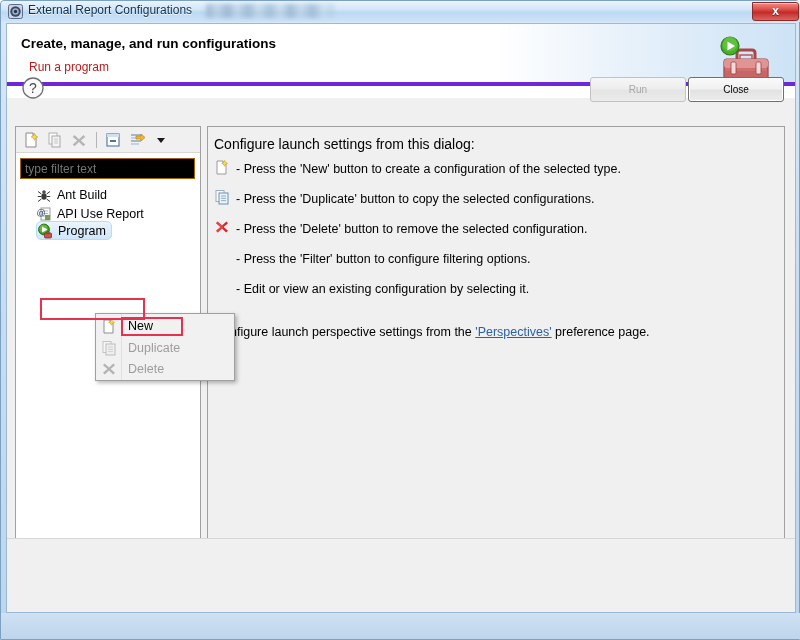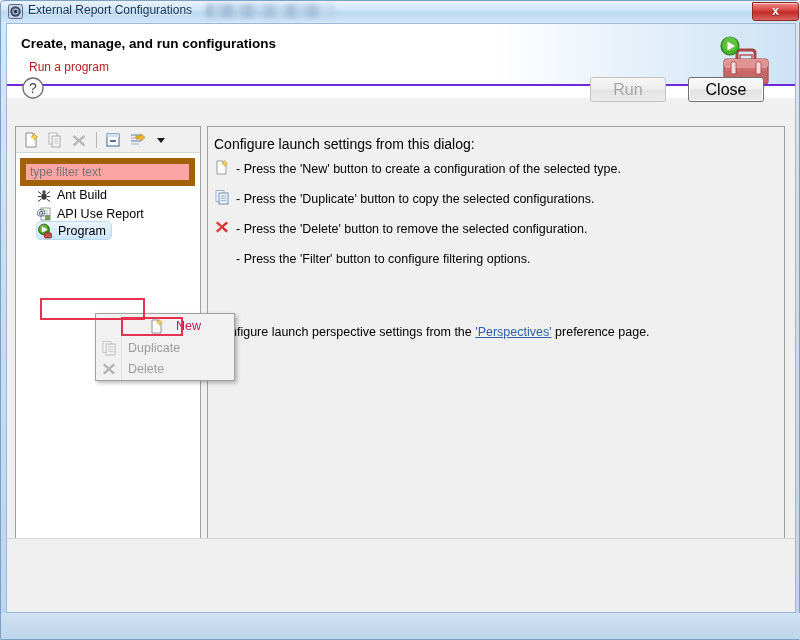--- a/index.html
+++ b/index.html
@@ -74,21 +74,21 @@
     width: 790px; height: 590px;
     background: #ffffff;
     border: 1px solid #9bb8d4;
   }
 
   
   #header {
     position: absolute; left: 0; top: 0;
     width: 788px; height: 62px;
     background: #ffffff;
-    border-bottom: 2px solid #6d28d9;
+    border-bottom: 4px solid #6d28d9;
     overflow: hidden;
     padding-left: 24px;
   }
   #header-gradient {
     position: absolute; right: 0; top: 0;
     width: 300px; height: 73px;
     background: linear-gradient(90deg, rgba(255,255,255,1) 0%, rgba(231,241,250,1) 45%, rgba(205,227,246,1) 100%);
   }
   #header-title {
     position: absolute; left: 14px; top: 12px;
@@ -128,22 +128,22 @@
     width: 18px; height: 18px;
   }
   #tb-sep {
     position: absolute; left: 80px; top: 5px;
     width: 1px; height: 16px;
     background: #b5b5b5;
   }
   #filter-input {
     position: absolute; left: 4px; top: 31px;
     width: 175px; height: 21px;
-    border: 6px solid #a16207;
-    background: #fca5a5;
+    border: 1px solid #a16207;
+    background: #000000;
     font-family: "Liberation Sans", sans-serif;
     font-size: 12px;
     color: #606060;
     padding: 8px 4px;
     outline: none;
   }
   #tree {
     position: absolute; left: 2px; top: 56px;
     width: 180px; height: 372px;
   }
@@ -231,21 +231,21 @@
     width: 136px; height: 22px;
     display: flex; align-items: center;
     font-size: 12.5px;
   }
   .cm-item .cm-icon {
     width: 16px; height: 16px;
     flex: 0 0 16px;
     margin-left: 4px; margin-right: 11px;
     position: relative;
   }
-  .cm-enabled { color: #be185d; padding-left: 48px; }
+  .cm-enabled { color: #000000; }
   .cm-disabled { color: #9d9d9d; }
 
   
   .anno {
     position: absolute;
     border: 2px solid #e8304f;
     z-index: 60;
     pointer-events: none;
   }
   #anno-program { left: 33px; top: 200px; width: 105px; height: 22px; }
@@ -257,25 +257,25 @@
     width: 788px; height: 74px;
     background: #f0f0f0;
     border-top: 1px solid #d7d7d7;
   }
   #help-button {
     position: absolute; left: 20px; top: 75px;
     width: 24px; height: 24px;
   }
   .dlg-btn {
     position: absolute; top: 76px;
-    width: 76px; height: 25px;
+    width: 96px; height: 25px;
     border: 1px solid #9a9a9a;
     border-radius: 3px;
     font-family: "Liberation Sans", sans-serif;
-    font-size: 16px;
+    font-size: 10px;
     text-align: center;
     line-height: 23px;
   }
   #run-button {
     left: 589px;
     background: linear-gradient(180deg,#f6f6f6 0%, #ededed 48%, #e4e4e4 52%, #ebebeb 100%);
     border-color: #c2c2c2;
     color: #a6a6a6;
   }
   #close-dialog-button {
@@ -483,20 +483,21 @@
           <span class="d-icon">
             <svg width="16" height="16" viewBox="0 0 16 16"></svg>
           </span>
           <span>- Press the 'Filter' button to configure filtering options.</span>
         </div>
 
         <div class="desc-row" style="top:153px">
           <span class="d-icon">
             <svg width="16" height="16" viewBox="0 0 16 16"></svg>
           </span>
+          <span>- Edit or view an existing configuration by selecting it.</span>
         </div>
 
         <div id="desc-footer">
           <span>Configure launch perspective settings from the </span><span id="perspectives-link">'Perspectives'</span><span> preference page.</span>
         </div>
       </div>
 
       <div id="context-menu">
         <div id="cm-gutter"></div>
 

